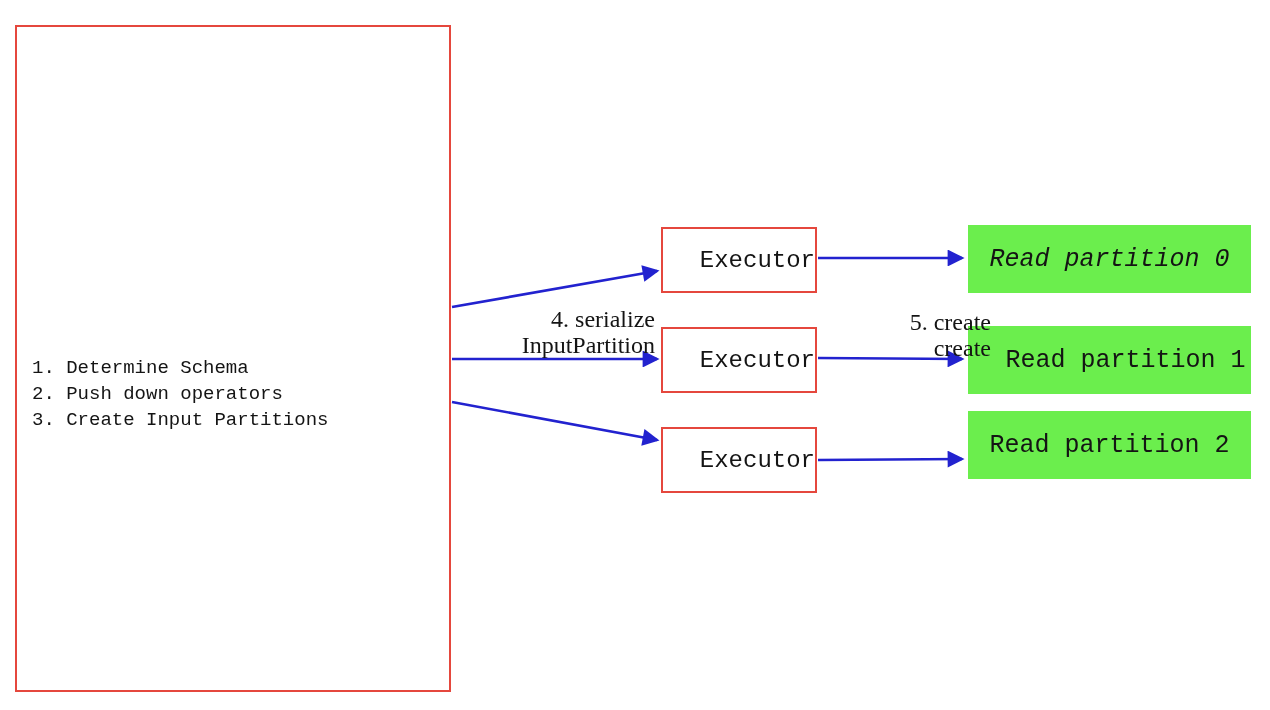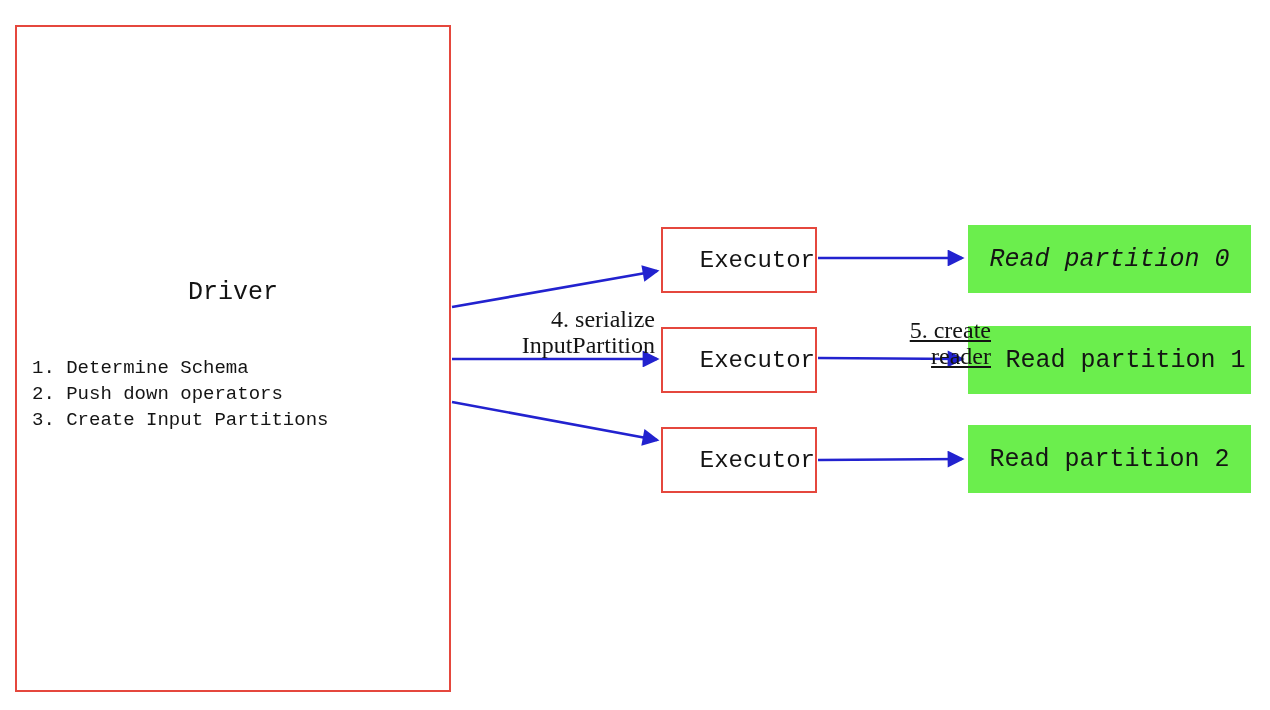--- a/index.html
+++ b/index.html
@@ -72,33 +72,33 @@
     width: 283px; height: 68px;
     background: var(--partition-fill);
     display: flex;
     align-items: center;
     justify-content: center;
     font-size: 25px;
     white-space: nowrap;
   }
   .part-0 { top: 225px; font-style: italic; }
   .part-1 { top: 326px; padding-left: 32px; }
-  .part-2 { top: 425px; text-align: center; }
+  .part-2 { top: 411px; text-align: center; }
 
   .edge-label {
     position: absolute;
     width: 200px;
     text-align: right;
     font-family: "Liberation Serif", "DejaVu Serif", serif;
     font-size: 24px;
     line-height: 26px;
     white-space: nowrap;
   }
   .label-serialize { left: 455px; top: 306px; }
-  .label-create-reader { left: 791px; top: 317px; text-decoration: underline; }
+  .label-create-reader { left: 791px; top: 309px; }
 </style>
 </head>
 <body>
 
 <div class="canvas">
 
   <svg class="arrows-layer" viewBox="0 0 1270 710" xmlns="http://www.w3.org/2000/svg">
     <defs>
       <marker id="ah" viewBox="0 0 10 10" refX="8.5" refY="5" markerWidth="8.5" markerHeight="6.5" orient="auto-start-reverse">
         <path class="arrowhead-fill" d="M 0 0 L 10 5 L 0 10 z"></path>
@@ -106,21 +106,20 @@
     </defs>
     <line class="arrow-line" x1="452" y1="307" x2="657" y2="271" marker-end="url(#ah)"></line>
     <line class="arrow-line" x1="452" y1="359" x2="657" y2="359" marker-end="url(#ah)"></line>
     <line class="arrow-line" x1="452" y1="402" x2="657" y2="440" marker-end="url(#ah)"></line>
     <line class="arrow-line" x1="818" y1="258" x2="962" y2="258" marker-end="url(#ah)"></line>
     <line class="arrow-line" x1="818" y1="358" x2="962" y2="359" marker-end="url(#ah)"></line>
     <line class="arrow-line" x1="818" y1="460" x2="962" y2="459" marker-end="url(#ah)"></line>
   </svg>
 
   <div class="driver-box">
-    <div class="driver-title">Driver</div>
     <div class="driver-steps">
       <div>1. Determine Schema</div>
       <div>2. Push down operators</div>
       <div>3. Create Input Partitions</div>
     </div>
   </div>
 
   <div class="exec-box exec-0">
     <span>Executor</span>
   </div>
@@ -140,16 +139,16 @@
   <div class="partition-box part-2">
     <span>Read partition 2</span>
   </div>
 
   <div class="edge-label label-serialize">
     <div>4. serialize</div>
     <div>InputPartition</div>
   </div>
   <div class="edge-label label-create-reader">
     <div>5. create</div>
-    <div>reader</div>
+    <div>create</div>
   </div>
 
 </div>
 
 </body></html>

